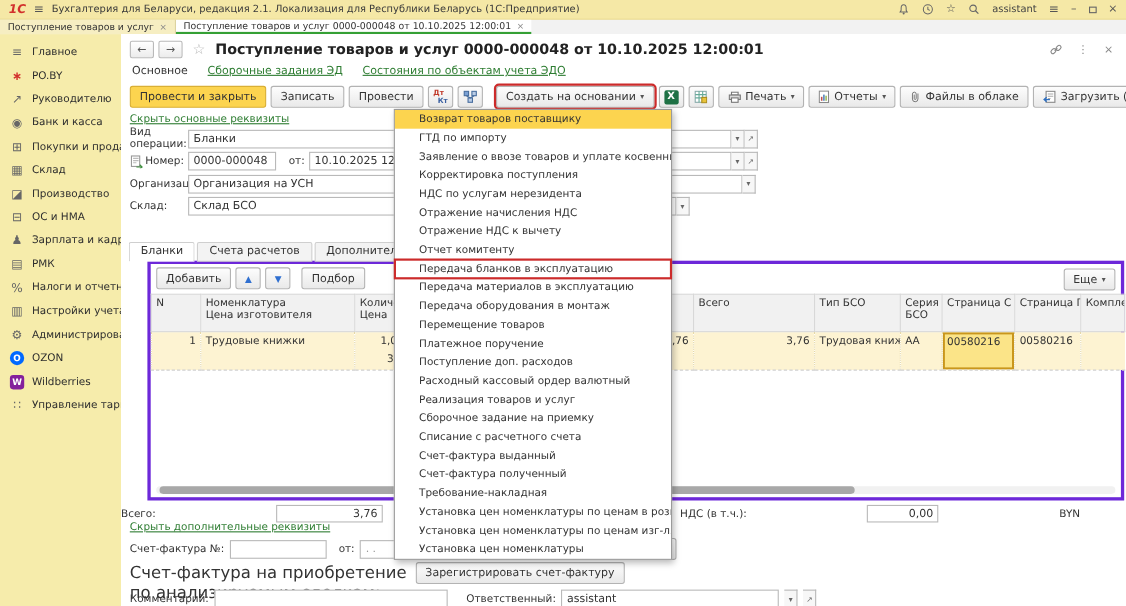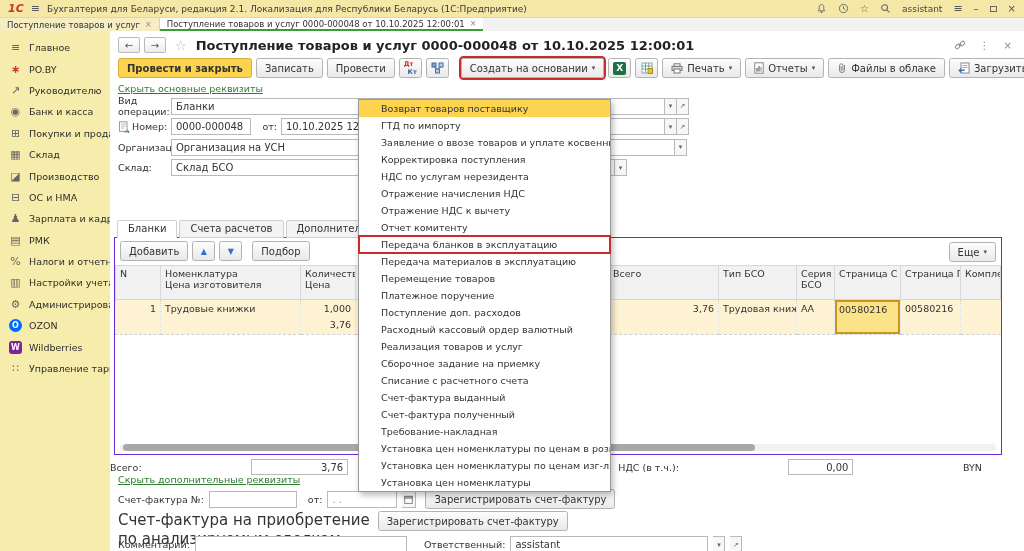--- a/index.html
+++ b/index.html
@@ -48,21 +48,21 @@
   .dh-right span{cursor:pointer}
 
   .section-tabs{display:flex;gap:18px;padding:3px 10px 6px 10px}
   .stab{font-size:10px;cursor:pointer}
   .stab-active{color:#333}
   .stab-link{color:#2e7d32;text-decoration:underline}
 
   .toolbar{display:flex;align-items:center;gap:4px;padding:2px 8px 4px 8px}
   .btn{height:20px;border:1px solid #b3b3b3;border-radius:2.5px;background:linear-gradient(#fdfdfd,#e9e9e9);
        padding:0 8px;font-size:10px;display:inline-flex;align-items:center;gap:4px;color:#333;cursor:pointer;white-space:nowrap}
-  .btn-primary{background:#fcd44f;border-color:#d9af35;font-weight:bold}
+  .btn-primary{background:#fcd44f;border-color:#d9af35;font-weight:normal}
   .btn-red-annot{outline:2px solid #cc2b2b;outline-offset:0}
   .icon-btn{padding:0 4px;min-width:23px;justify-content:center}
   .caret{font-size:7px;color:#555}
   .tsep{width:1px;height:18px;background:#dcdcdc;margin:0 2px}
   .xls{width:13px;height:13px;background:#1e7145;color:#fff;border-radius:2px;font-size:9px;font-weight:bold;
        display:flex;align-items:center;justify-content:center}
   .dtkt{position:relative;width:15px;height:14px;font-size:6.5px;font-weight:bold;line-height:1}
   .dtkt .dt{position:absolute;top:0;left:0;color:#c03a2b}
   .dtkt .kt{position:absolute;bottom:0;right:0;color:#3a5fa0}
 
@@ -78,21 +78,21 @@
   .fbtn{width:12px;height:17px;flex:none;border:1px solid #b9b9b9;border-left:none;background:#f7f7f7;
         color:#666;font-size:7px;display:flex;align-items:center;justify-content:center;cursor:pointer}
   .stub{position:absolute;display:flex;align-items:center}
   .num-ico{width:14px;color:#3f8f3f;font-size:10px}
 
   
   .table-tabs{position:absolute;top:189px;left:7px;display:flex;z-index:1}
   .ttab{padding:2px 10px 3px 10px;border:1px solid #cfcfcf;background:#f3f3f3;font-size:10px;margin-right:2px;
         border-radius:2px 2px 0 0;cursor:pointer}
   .ttab-active{background:#fff;border-bottom:1px solid #fff}
-  .panel{position:absolute;top:206px;left:4px;width:888px;height:218px;border:1px solid #6d28d9;background:#fff}
+  .panel{position:absolute;top:206px;left:24px;width:888px;height:218px;border:3px solid #6d28d9;background:#fff}
   .panel-toolbar{display:flex;align-items:center;gap:4px;padding:3px 5px}
   .arrow-btn{color:#2f6fd0;font-size:8px}
 
   table.grid{border-collapse:collapse;table-layout:fixed;width:886px;margin-top:1px}
   .grid th{background:#f1f1f1;border:1px solid #d8d8d8;border-top:1px solid #d8d8d8;font-weight:normal;
            font-size:9.5px;color:#333;text-align:left;vertical-align:top;padding:2px 4px;height:34px;overflow:hidden;white-space:nowrap}
   .grid td{font-size:9.5px;padding:0;vertical-align:top;overflow:hidden;white-space:nowrap}
   .row-y td{background:#fdf3d2;border-bottom:1px dashed #cfcfcf;border-left:1px dotted #e3d7a8;height:34px}
   .cl{padding:1px 4px;height:16px;line-height:15px}
   .num{text-align:right}
@@ -250,20 +250,25 @@
               <path d="M4.8 7.2 L7.2 4.8" stroke="#888" stroke-width="1.1"></path>
               <rect x="1.2" y="5.8" width="5" height="3.4" rx="1.7" transform="rotate(-45 3.7 7.5)" fill="none" stroke="#888"></rect>
               <rect x="5.8" y="2.8" width="5" height="3.4" rx="1.7" transform="rotate(-45 8.3 4.5)" fill="none" stroke="#888"></rect>
             </svg>
         </span>
         <span>⋮</span>
         <span>×</span>
       </span>
     </div>
 
+    <div class="section-tabs">
+      <span class="stab stab-active">Основное</span>
+      <span class="stab stab-link">Сборочные задания ЭД</span>
+      <span class="stab stab-link">Состояния по объектам учета ЭДО</span>
+    </div>
 
     <div class="toolbar">
       <span class="btn btn-primary">Провести и закрыть</span>
       <span class="btn">Записать</span>
       <span class="btn">Провести</span>
       <span class="btn icon-btn">
           <span class="dtkt">
             <span class="dt">Дт</span>
             <span class="kt">Кт</span>
           </span>
@@ -512,20 +517,21 @@
     <div class="mi mi-hi">Возврат товаров поставщику</div>
     <div class="mi">ГТД по импорту</div>
     <div class="mi">Заявление о ввозе товаров и уплате косвенных налогов</div>
     <div class="mi">Корректировка поступления</div>
     <div class="mi">НДС по услугам нерезидента</div>
     <div class="mi">Отражение начисления НДС</div>
     <div class="mi">Отражение НДС к вычету</div>
     <div class="mi">Отчет комитенту</div>
     <div class="mi mi-annot">Передача бланков в эксплуатацию</div>
     <div class="mi">Передача материалов в эксплуатацию</div>
+    <div class="mi">Передача оборудования в монтаж</div>
     <div class="mi">Перемещение товаров</div>
     <div class="mi">Платежное поручение</div>
     <div class="mi">Поступление доп. расходов</div>
     <div class="mi">Расходный кассовый ордер валютный</div>
     <div class="mi">Реализация товаров и услуг</div>
     <div class="mi">Сборочное задание на приемку</div>
     <div class="mi">Списание с расчетного счета</div>
     <div class="mi">Счет-фактура выданный</div>
     <div class="mi">Счет-фактура полученный</div>
     <div class="mi">Требование-накладная</div>

